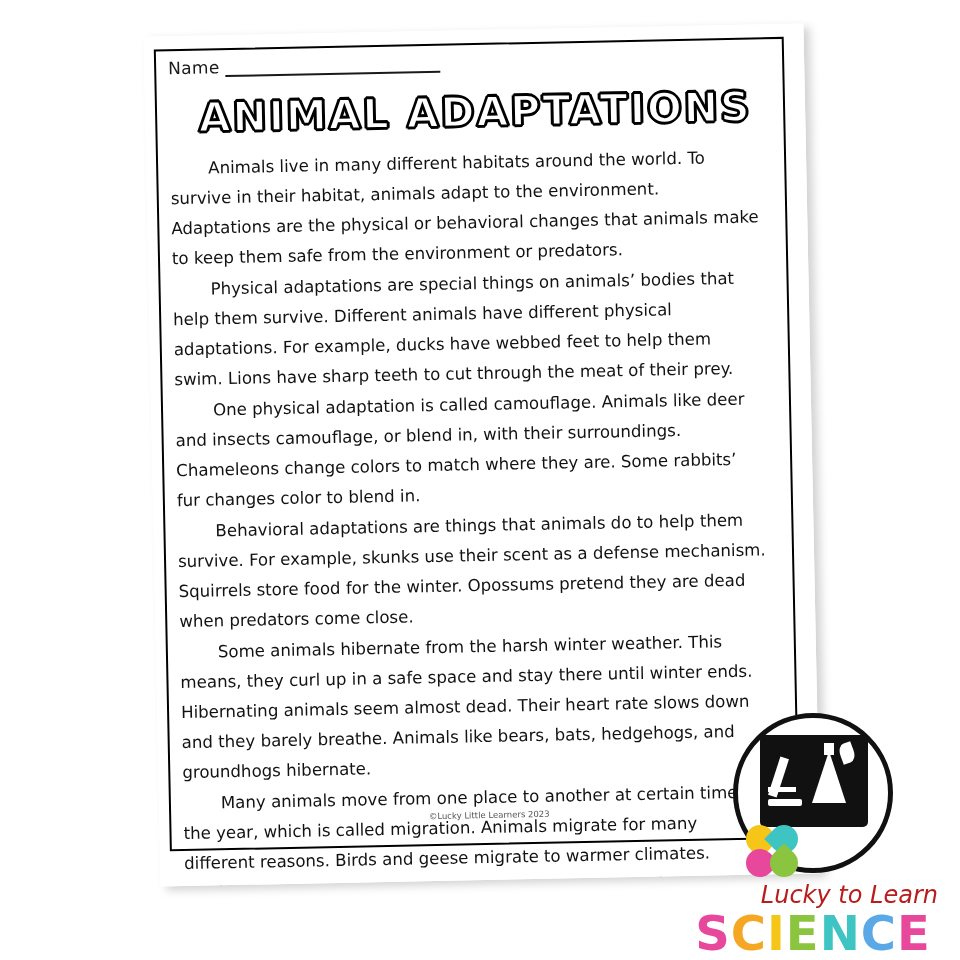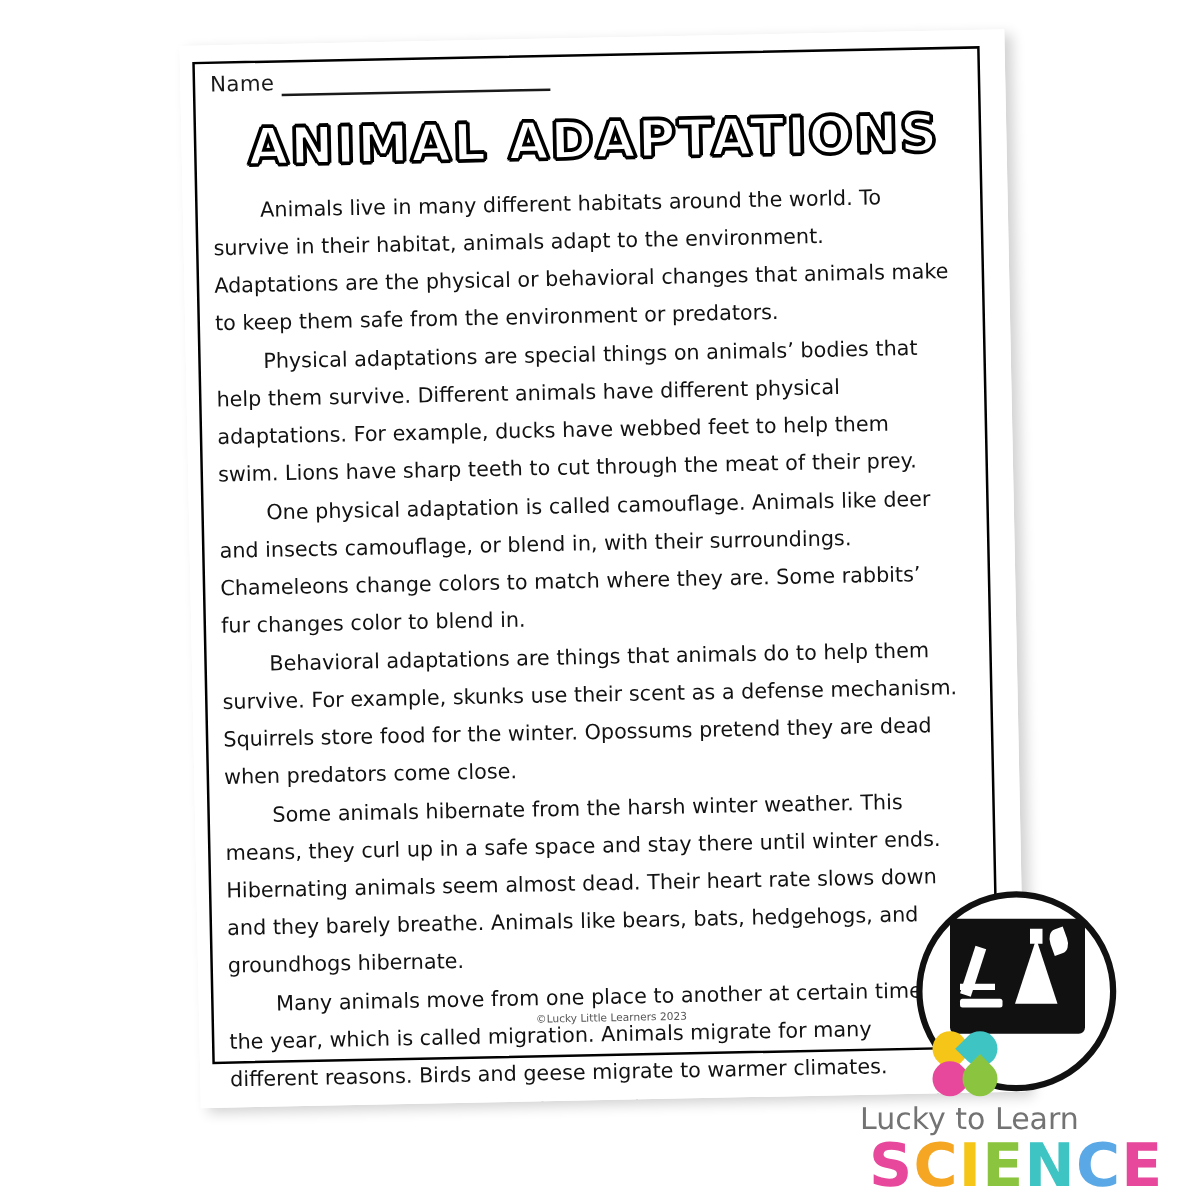--- a/index.html
+++ b/index.html
@@ -219,24 +219,25 @@
   .p1 { background: #f5c518; left: 6px;  top: 4px;  transform: rotate(-45deg); }
   .p2 { background: #3fc4c4; left: 30px; top: 4px;  transform: rotate(45deg); }
   .p3 { background: #e8489b; left: 6px;  top: 28px; transform: rotate(-135deg); }
   .p4 { background: #8bc53f; left: 30px; top: 28px; transform: rotate(135deg); }
 
   .logo-line1 {
     position: absolute;
     left: 0;
     top: 168px;
     width: 250px;
-    text-align: left;
+    text-align: right;
     font-family: "DejaVu Sans", sans-serif;
     font-size: 24px;
-    color: #737373;
+    color: #b91c1c;
+    font-style: italic;
   }
   .logo-line2 {
     position: absolute;
     left: 0;
     top: 192px;
     width: 250px;
     text-align: center;
     font-family: "DejaVu Sans", sans-serif;
     font-size: 48px;
     font-weight: bold;

